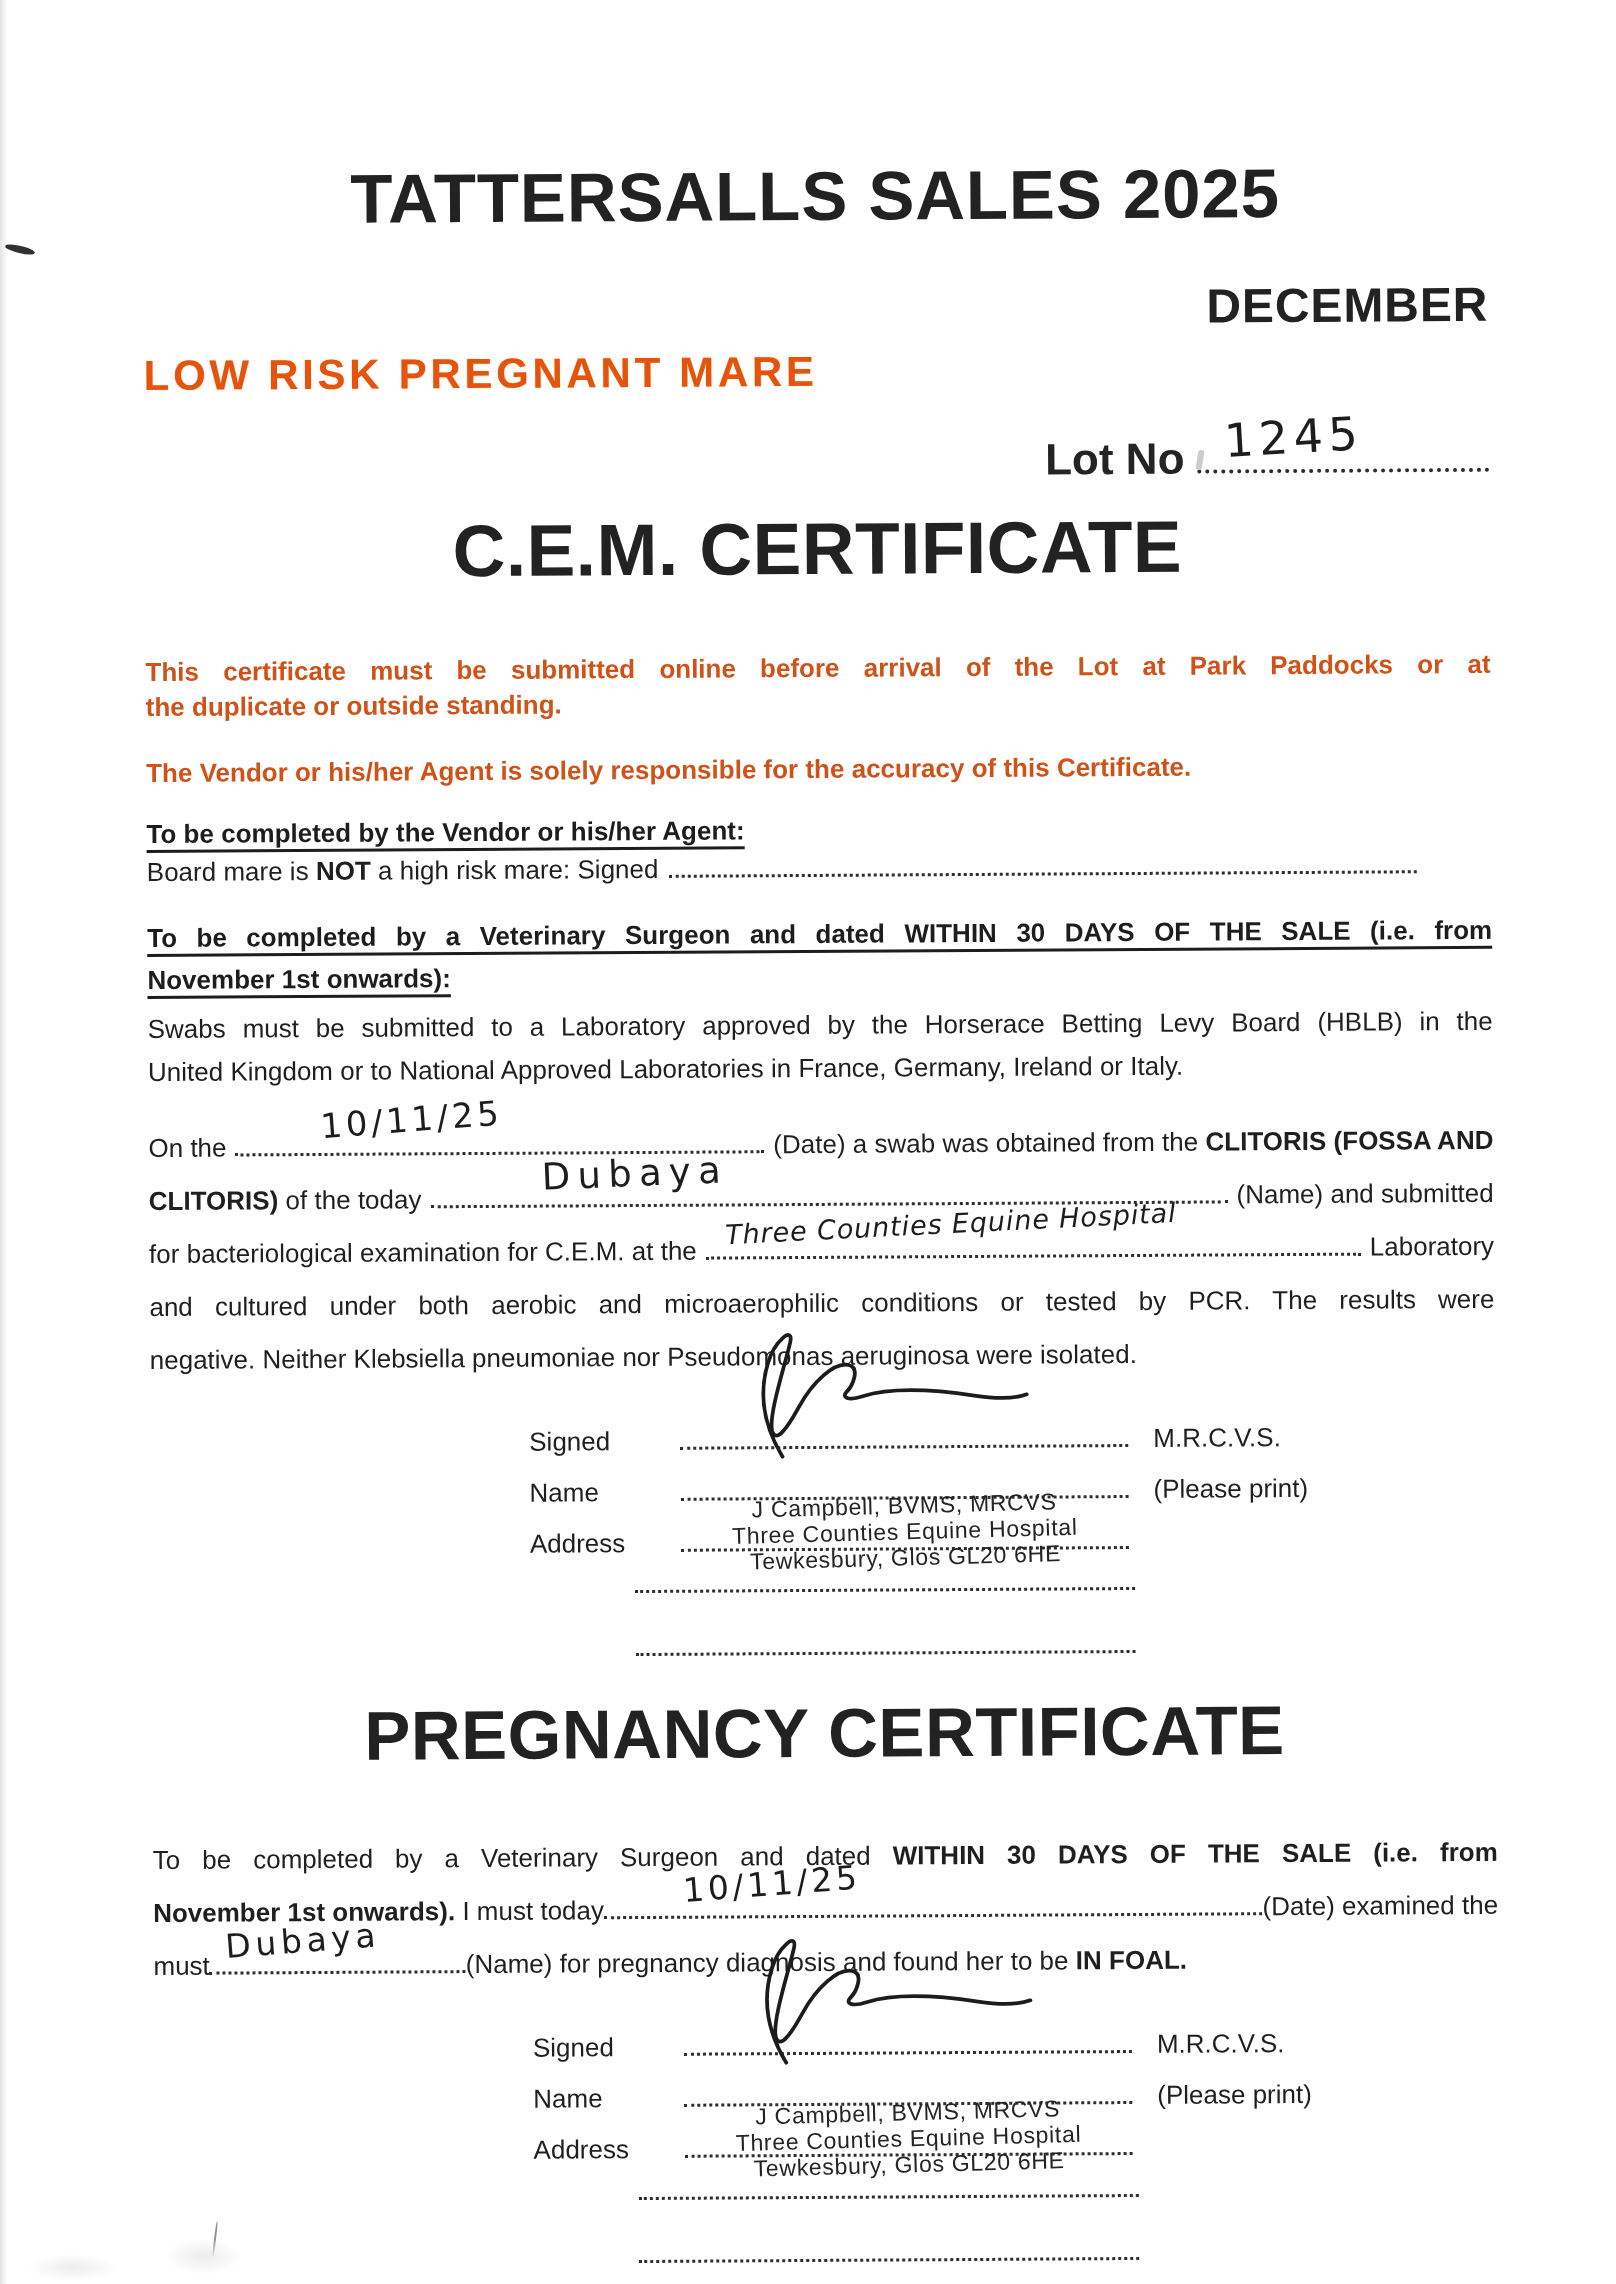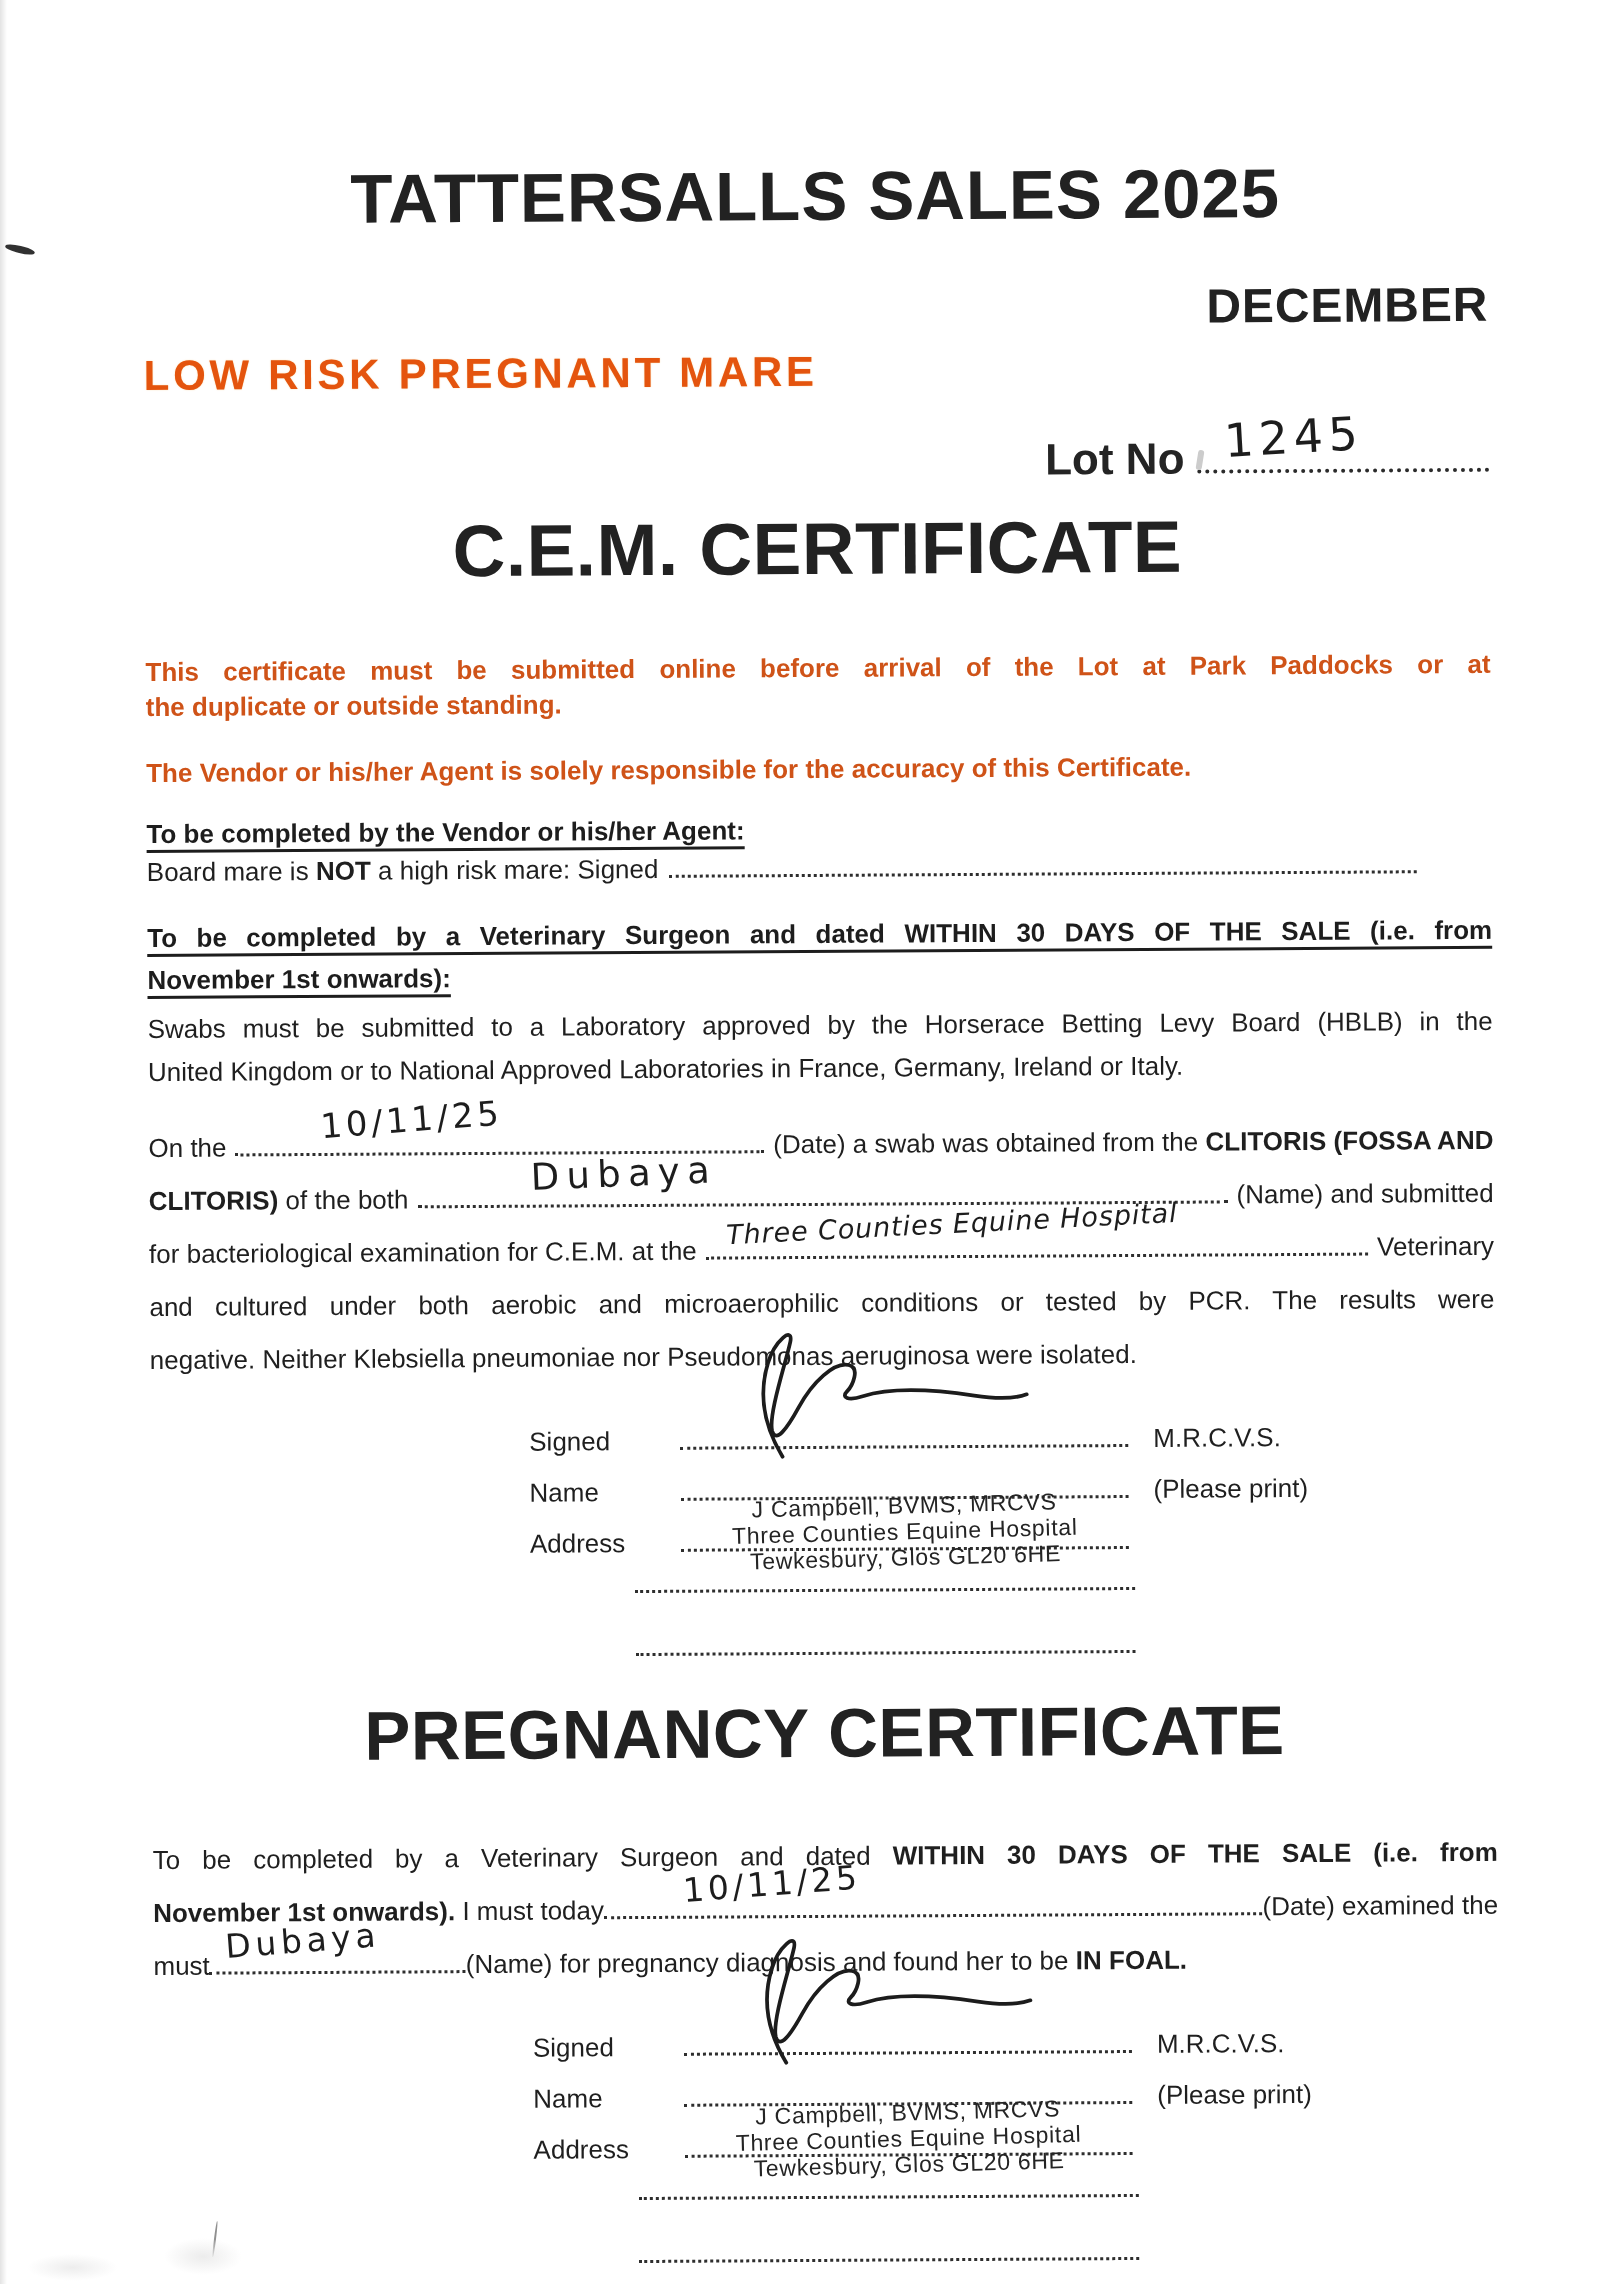--- a/index.html
+++ b/index.html
@@ -125,32 +125,32 @@
       <div class="row">
         <span>On the</span>
         <span class="dots grow">
           <span class="hand date-hand">10/11/25</span>
         </span>
         <span>(Date) a swab was obtained from the</span>
         <b class="ml">CLITORIS (FOSSA AND</b>
       </div>
       <div class="row">
         <b class="mr">CLITORIS)</b>
-        <span>of the both</span>
+        <span>of the today</span>
         <span class="dots grow">
           <span class="hand mare-hand">Dubaya</span>
         </span>
         <span>(Name) and submitted</span>
       </div>
       <div class="row">
         <span>for bacteriological examination for C.E.M. at the</span>
         <span class="dots grow">
           <span class="hand lab-hand">Three Counties Equine Hospital</span>
         </span>
-        <span>Veterinary</span>
+        <span>Laboratory</span>
       </div>
       <div class="line jl">and cultured under both aerobic and microaerophilic conditions or tested by PCR.  The results were</div>
       <div class="line">negative.  Neither Klebsiella pneumoniae nor Pseudomonas aeruginosa were isolated.</div>
     </div>
 
     <div class="sig-block">
       <div class="sig-row">
         <span class="sig-label">Signed</span>
         <span class="dots sig-dots">
           <svg class="signature-svg" viewBox="0 0 760 300">

